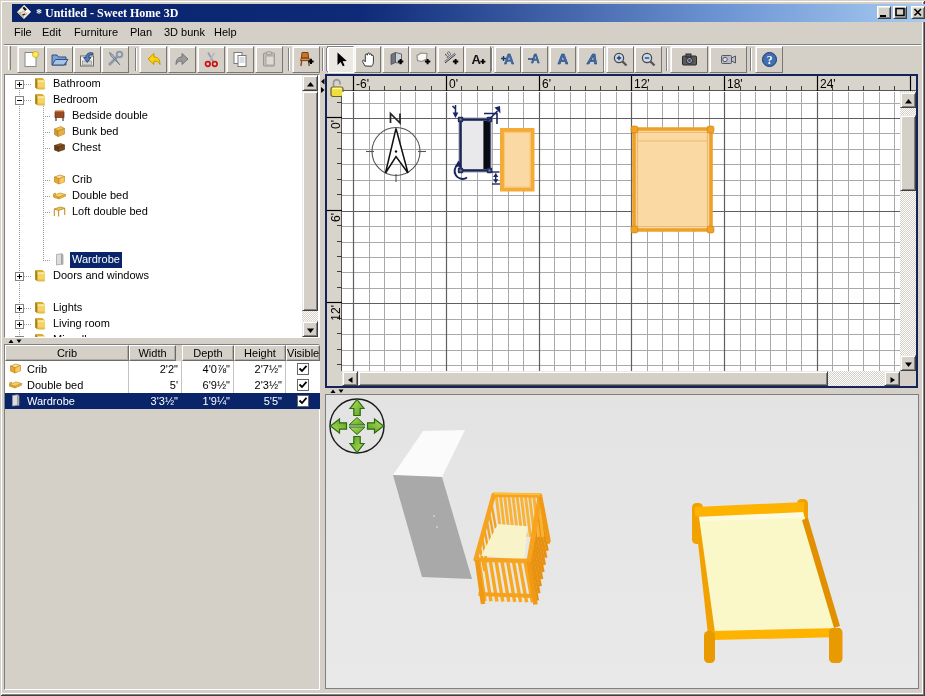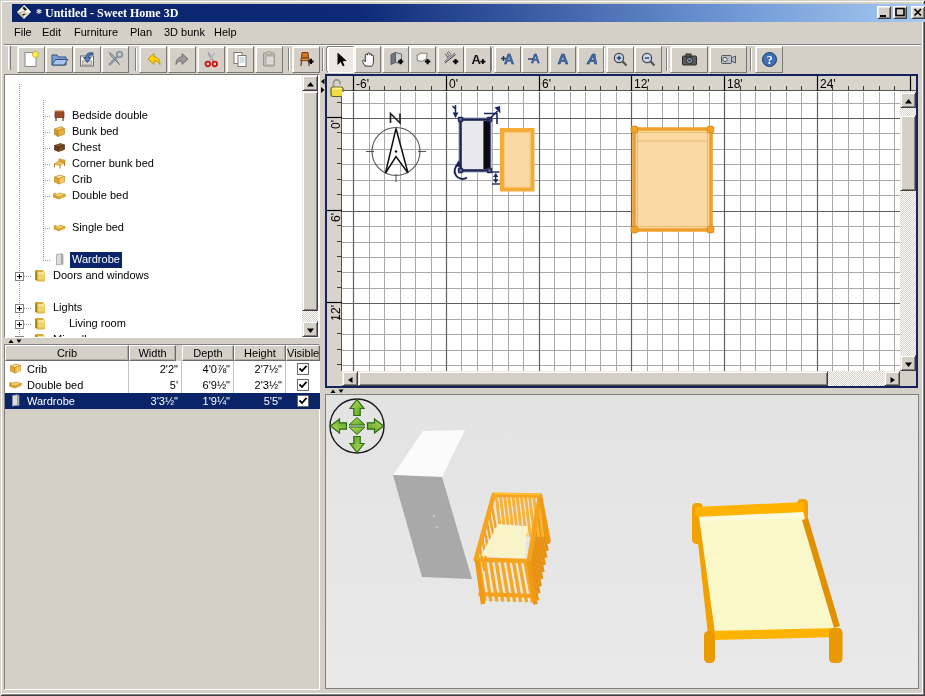--- a/index.html
+++ b/index.html
@@ -288,20 +288,49 @@
     <div class="tsep" style="left:598.5px"></div>
     <div class="tsep" style="left:661.5px"></div>
     <div class="tsep" style="left:745.5px"></div>
   </div>
 <div id="tgrip" class="abs"></div>
 
 <div id="treepanel" class="abs">
   <div id="treeview">
       <span class="vdots" style="left:13px;top:8px;height:252px"></span>
       <span class="vdots" style="left:37px;top:24px;height:160px"></span>
+      <div class="trow" style="top:0px">
+        <span class="tbox" style="left:9px;top:4px">
+          <span class="tb-h"></span>
+          <span class="tb-v"></span>
+        </span>
+        <span class="hdots" style="left:18px;top:8px;width:8px"></span>
+        <span class="ticon" style="left:26px;top:0px"><svg width="15" height="15" viewBox="0 0 15 15">
+            <path d="M3.4 2 L10.4 2 L12.6 4 L12.6 13.2 L5.6 13.2 L3.4 11.4 Z" fill="#d8ae34"></path>
+            <path d="M3.2 2.3 L5.4 4.2 L5.4 13.2 L3.2 11.4 Z" fill="#a87e18"></path>
+            <path d="M5.6 4.3 L12.6 4.3 L12.6 13.2 L5.6 13.2 Z" fill="#f4d466"></path>
+            <path d="M5.6 4.3 L12.6 4.3 L12.6 6 L5.6 6 Z" fill="#fbe89e"></path>
+            <path d="M5.6 11.5 L12.6 11.5 L12.6 13.2 L5.6 13.2 Z" fill="#e3bc44"></path>
+          </svg></span>
+        <span class="tlabel" style="left:45px">Bathroom</span>
+      </div>
+      <div class="trow" style="top:16px">
+        <span class="tbox" style="left:9px;top:4px">
+          <span class="tb-h"></span>
+        </span>
+        <span class="hdots" style="left:18px;top:8px;width:8px"></span>
+        <span class="ticon" style="left:26px;top:0px"><svg width="15" height="15" viewBox="0 0 15 15">
+            <path d="M3.4 2 L10.4 2 L12.6 4 L12.6 13.2 L5.6 13.2 L3.4 11.4 Z" fill="#d8ae34"></path>
+            <path d="M3.2 2.3 L5.4 4.2 L5.4 13.2 L3.2 11.4 Z" fill="#a87e18"></path>
+            <path d="M5.6 4.3 L12.6 4.3 L12.6 13.2 L5.6 13.2 Z" fill="#f4d466"></path>
+            <path d="M5.6 4.3 L12.6 4.3 L12.6 6 L5.6 6 Z" fill="#fbe89e"></path>
+            <path d="M5.6 11.5 L12.6 11.5 L12.6 13.2 L5.6 13.2 Z" fill="#e3bc44"></path>
+          </svg></span>
+        <span class="tlabel" style="left:45px">Bedroom</span>
+      </div>
       <div class="trow" style="top:32px">
         <span class="hdots" style="left:37px;top:8px;width:8px"></span>
         <span class="ticon" style="left:46px;top:0px"><svg width="15" height="15" viewBox="0 0 15 15">
             <rect x="3" y="4" width="9" height="5.5" fill="#9c4a20" stroke="#5c2a10" stroke-width="0.7"></rect>
             <line x1="4" y1="9.5" x2="4" y2="13" stroke="#5c2a10" stroke-width="1.2"></line>
             <line x1="11" y1="9.5" x2="11" y2="13" stroke="#5c2a10" stroke-width="1.2"></line>
             <rect x="3" y="2.5" width="9" height="1.8" fill="#c06a30"></rect>
           </svg></span>
         <span class="tlabel" style="left:64px">Bedside double</span>
       </div>
@@ -315,31 +344,20 @@
         <span class="tlabel" style="left:64px">Bunk bed</span>
       </div>
       <div class="trow" style="top:64px">
         <span class="hdots" style="left:37px;top:8px;width:8px"></span>
         <span class="ticon" style="left:46px;top:0px"><svg width="15" height="15" viewBox="0 0 15 15">
             <path d="M2.5 5.5 L8.5 3.5 L12.5 5 L6.5 7 Z" fill="#8a5a2a" stroke="#4a2a0a" stroke-width="0.6"></path>
             <path d="M2.5 5.5 L6.5 7 L6.5 11.5 L2.5 10 Z" fill="#6a3a12" stroke="#4a2a0a" stroke-width="0.6"></path>
             <path d="M6.5 7 L12.5 5 L12.5 9.5 L6.5 11.5 Z" fill="#7a4a1a" stroke="#4a2a0a" stroke-width="0.6"></path>
           </svg></span>
         <span class="tlabel" style="left:64px">Chest</span>
-      </div>
-      <div class="trow" style="top:80px">
-        <span class="hdots" style="left:37px;top:8px;width:8px"></span>
-        <span class="ticon" style="left:46px;top:0px"><svg width="15" height="15" viewBox="0 0 15 15">
-            <path d="M2 8 L7 5 L13 6.5 L8 9.5 Z" fill="#f0c050" stroke="#b08020" stroke-width="0.6"></path>
-            <path d="M7 5 L7 2.8 L13 4.2 L13 6.5 Z" fill="#e0a830" stroke="#b08020" stroke-width="0.6"></path>
-            <line x1="2.5" y1="8.2" x2="2.5" y2="11.5" stroke="#b08020" stroke-width="1"></line>
-            <line x1="12.5" y1="6.8" x2="12.5" y2="10" stroke="#b08020" stroke-width="1"></line>
-            <line x1="8" y1="9.5" x2="8" y2="12.5" stroke="#b08020" stroke-width="1"></line>
-          </svg></span>
-        <span class="tlabel" style="left:64px">Corner bunk bed</span>
       </div>
       <div class="trow" style="top:96px">
         <span class="hdots" style="left:37px;top:8px;width:8px"></span>
         <span class="ticon" style="left:46px;top:0px"><svg width="15" height="15" viewBox="0 0 15 15">
             <path d="M2.5 5 L8 3 L12.5 4.5 L7 6.8 Z" fill="#fae0a0" stroke="#c08820" stroke-width="0.7"></path>
             <path d="M2.5 5 L7 6.8 L7 12 L2.5 10 Z" fill="#e8a830" stroke="#c08820" stroke-width="0.7"></path>
             <path d="M7 6.8 L12.5 4.5 L12.5 9.8 L7 12 Z" fill="#f0b840" stroke="#c08820" stroke-width="0.7"></path>
             <g stroke="#fad880" stroke-width="0.7">
               <line x1="8" y1="6.6" x2="8" y2="11.6"></line>
               <line x1="9.3" y1="6.1" x2="9.3" y2="11.1"></line>
@@ -352,29 +370,29 @@
       <div class="trow" style="top:112px">
         <span class="hdots" style="left:37px;top:8px;width:8px"></span>
         <span class="ticon" style="left:46px;top:0px"><svg width="15" height="15" viewBox="0 0 15 15">
             <path d="M1.5 7.5 L8 5 L13.5 6.5 L7 9.3 Z" fill="#f7d070" stroke="#c09020" stroke-width="0.7"></path>
             <path d="M1.5 7.5 L7 9.3 L7 11 L1.5 9.2 Z" fill="#e0a830" stroke="#c09020" stroke-width="0.6"></path>
             <path d="M7 9.3 L13.5 6.5 L13.5 8.2 L7 11 Z" fill="#eab838" stroke="#c09020" stroke-width="0.6"></path>
             <path d="M1.5 7.3 L1.5 5.8 L3.5 5 L3.5 6.8" fill="#e8b040" stroke="#c09020" stroke-width="0.6"></path>
           </svg></span>
         <span class="tlabel" style="left:64px">Double bed</span>
       </div>
-      <div class="trow" style="top:144px">
+      <div class="trow" style="top:128px">
         <span class="hdots" style="left:37px;top:8px;width:8px"></span>
         <span class="ticon" style="left:46px;top:0px"><svg width="15" height="15" viewBox="0 0 15 15">
-            <path d="M2 7.5 L8.5 5.2 L13 6.6 L6.8 9.2 Z" fill="#f7d070" stroke="#c09020" stroke-width="0.7"></path>
-            <path d="M2 7.5 L6.8 9.2 L6.8 10.8 L2 9.1 Z" fill="#e0a830" stroke="#c09020" stroke-width="0.6"></path>
-            <path d="M6.8 9.2 L13 6.6 L13 8.2 L6.8 10.8 Z" fill="#eab838" stroke="#c09020" stroke-width="0.6"></path>
-            <path d="M2 7.3 L2 5.9 L3.8 5.2 L3.8 6.9" fill="#e8b040" stroke="#c09020" stroke-width="0.6"></path>
-          </svg></span>
-        <span class="tlabel" style="left:64px">Single bed</span>
+            <path d="M2 5 L8.5 3 L13 4.3 L6.5 6.5 Z" fill="#f0c050" stroke="#b08020" stroke-width="0.7"></path>
+            <line x1="2.3" y1="5.2" x2="2.3" y2="12" stroke="#c89028" stroke-width="1.1"></line>
+            <line x1="12.7" y1="4.5" x2="12.7" y2="11" stroke="#c89028" stroke-width="1.1"></line>
+            <line x1="6.6" y1="6.6" x2="6.6" y2="12.6" stroke="#c89028" stroke-width="1.1"></line>
+          </svg></span>
+        <span class="tlabel" style="left:64px">Loft double bed</span>
       </div>
       <div class="trow" style="top:176px">
         <span class="hdots" style="left:37px;top:8px;width:8px"></span>
         <span class="ticon" style="left:46px;top:0px"><svg width="15" height="15" viewBox="0 0 15 15">
             <path d="M4.5 2.5 L9.5 1.8 L9.5 12.2 L4.5 13 Z" fill="#dcdcdc" stroke="#9a9a9a" stroke-width="0.7"></path>
             <path d="M9.5 1.8 L11 2.6 L11 12.4 L9.5 12.2 Z" fill="#b8b8b8" stroke="#9a9a9a" stroke-width="0.7"></path>
           </svg></span>
         <span class="tlabel sel" style="left:64px">Wardrobe</span>
       </div>
       <div class="trow" style="top:192px">
@@ -413,21 +431,21 @@
           <span class="tb-v"></span>
         </span>
         <span class="hdots" style="left:18px;top:8px;width:8px"></span>
         <span class="ticon" style="left:26px;top:0px"><svg width="15" height="15" viewBox="0 0 15 15">
             <path d="M3.4 2 L10.4 2 L12.6 4 L12.6 13.2 L5.6 13.2 L3.4 11.4 Z" fill="#d8ae34"></path>
             <path d="M3.2 2.3 L5.4 4.2 L5.4 13.2 L3.2 11.4 Z" fill="#a87e18"></path>
             <path d="M5.6 4.3 L12.6 4.3 L12.6 13.2 L5.6 13.2 Z" fill="#f4d466"></path>
             <path d="M5.6 4.3 L12.6 4.3 L12.6 6 L5.6 6 Z" fill="#fbe89e"></path>
             <path d="M5.6 11.5 L12.6 11.5 L12.6 13.2 L5.6 13.2 Z" fill="#e3bc44"></path>
           </svg></span>
-        <span class="tlabel" style="left:61px">Living room</span>
+        <span class="tlabel" style="left:45px">Living room</span>
       </div>
       <div class="trow" style="top:256px">
         <span class="tbox" style="left:9px;top:4px"></span>
         <span class="ticon" style="left:26px;top:0px"><svg width="15" height="15" viewBox="0 0 15 15">
             <path d="M3.4 2 L10.4 2 L12.6 4 L12.6 13.2 L5.6 13.2 L3.4 11.4 Z" fill="#d8ae34"></path>
             <path d="M3.2 2.3 L5.4 4.2 L5.4 13.2 L3.2 11.4 Z" fill="#a87e18"></path>
             <path d="M5.6 4.3 L12.6 4.3 L12.6 13.2 L5.6 13.2 Z" fill="#f4d466"></path>
             <path d="M5.6 4.3 L12.6 4.3 L12.6 6 L5.6 6 Z" fill="#fbe89e"></path>
             <path d="M5.6 11.5 L12.6 11.5 L12.6 13.2 L5.6 13.2 Z" fill="#e3bc44"></path>
           </svg></span>

